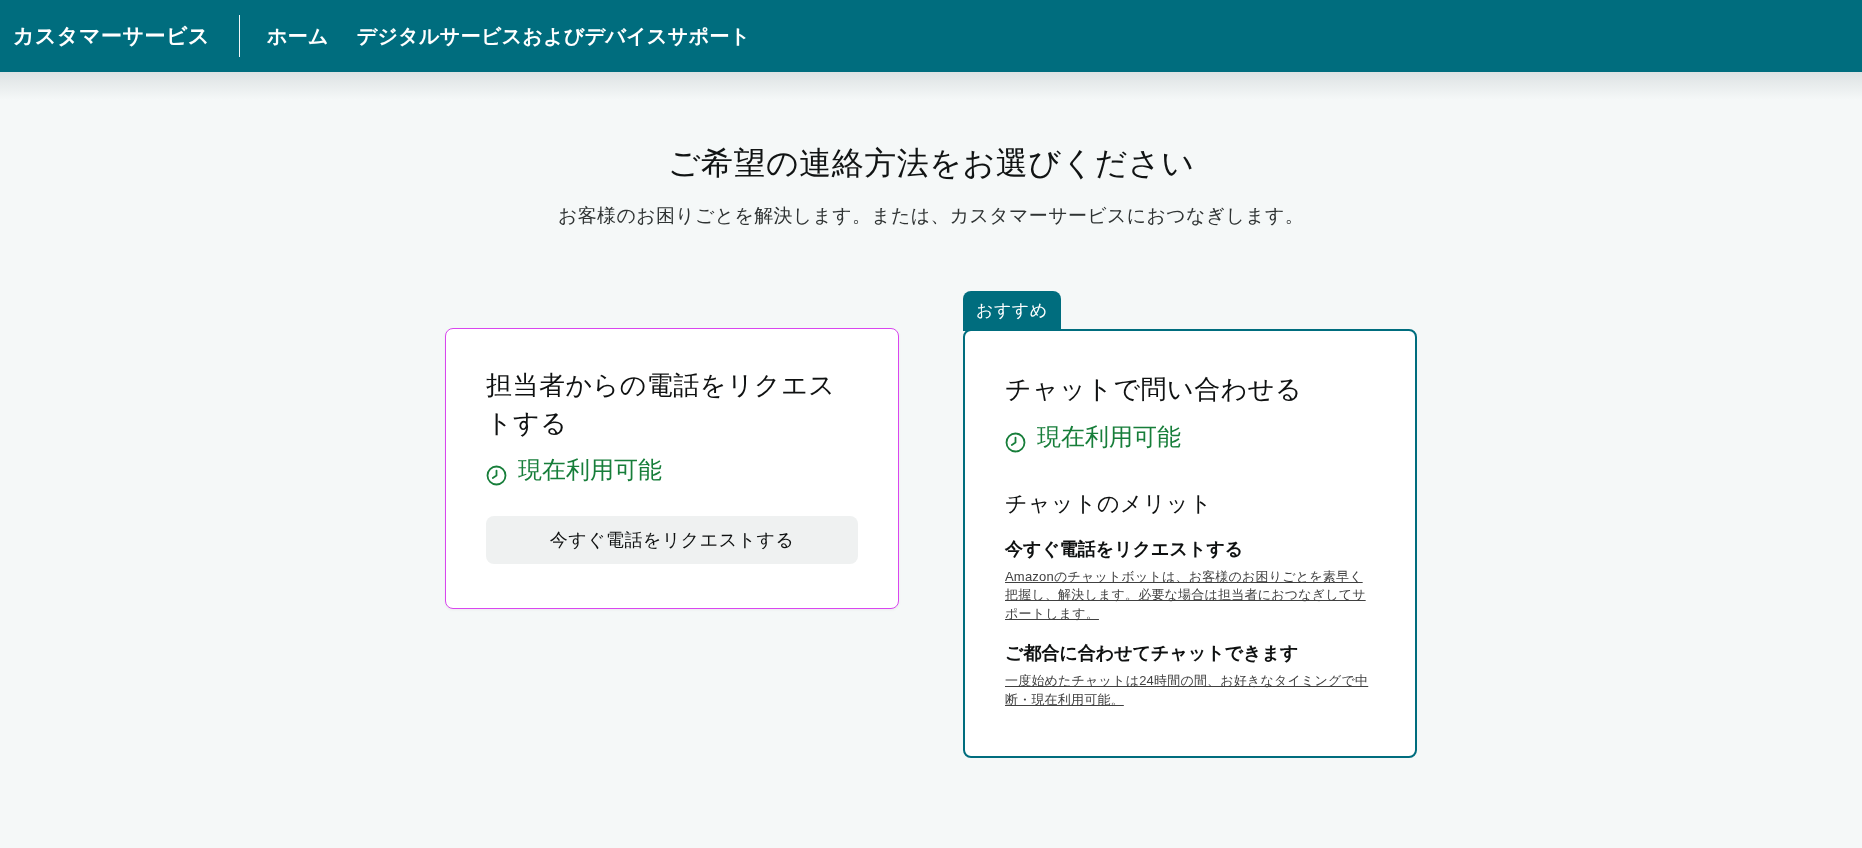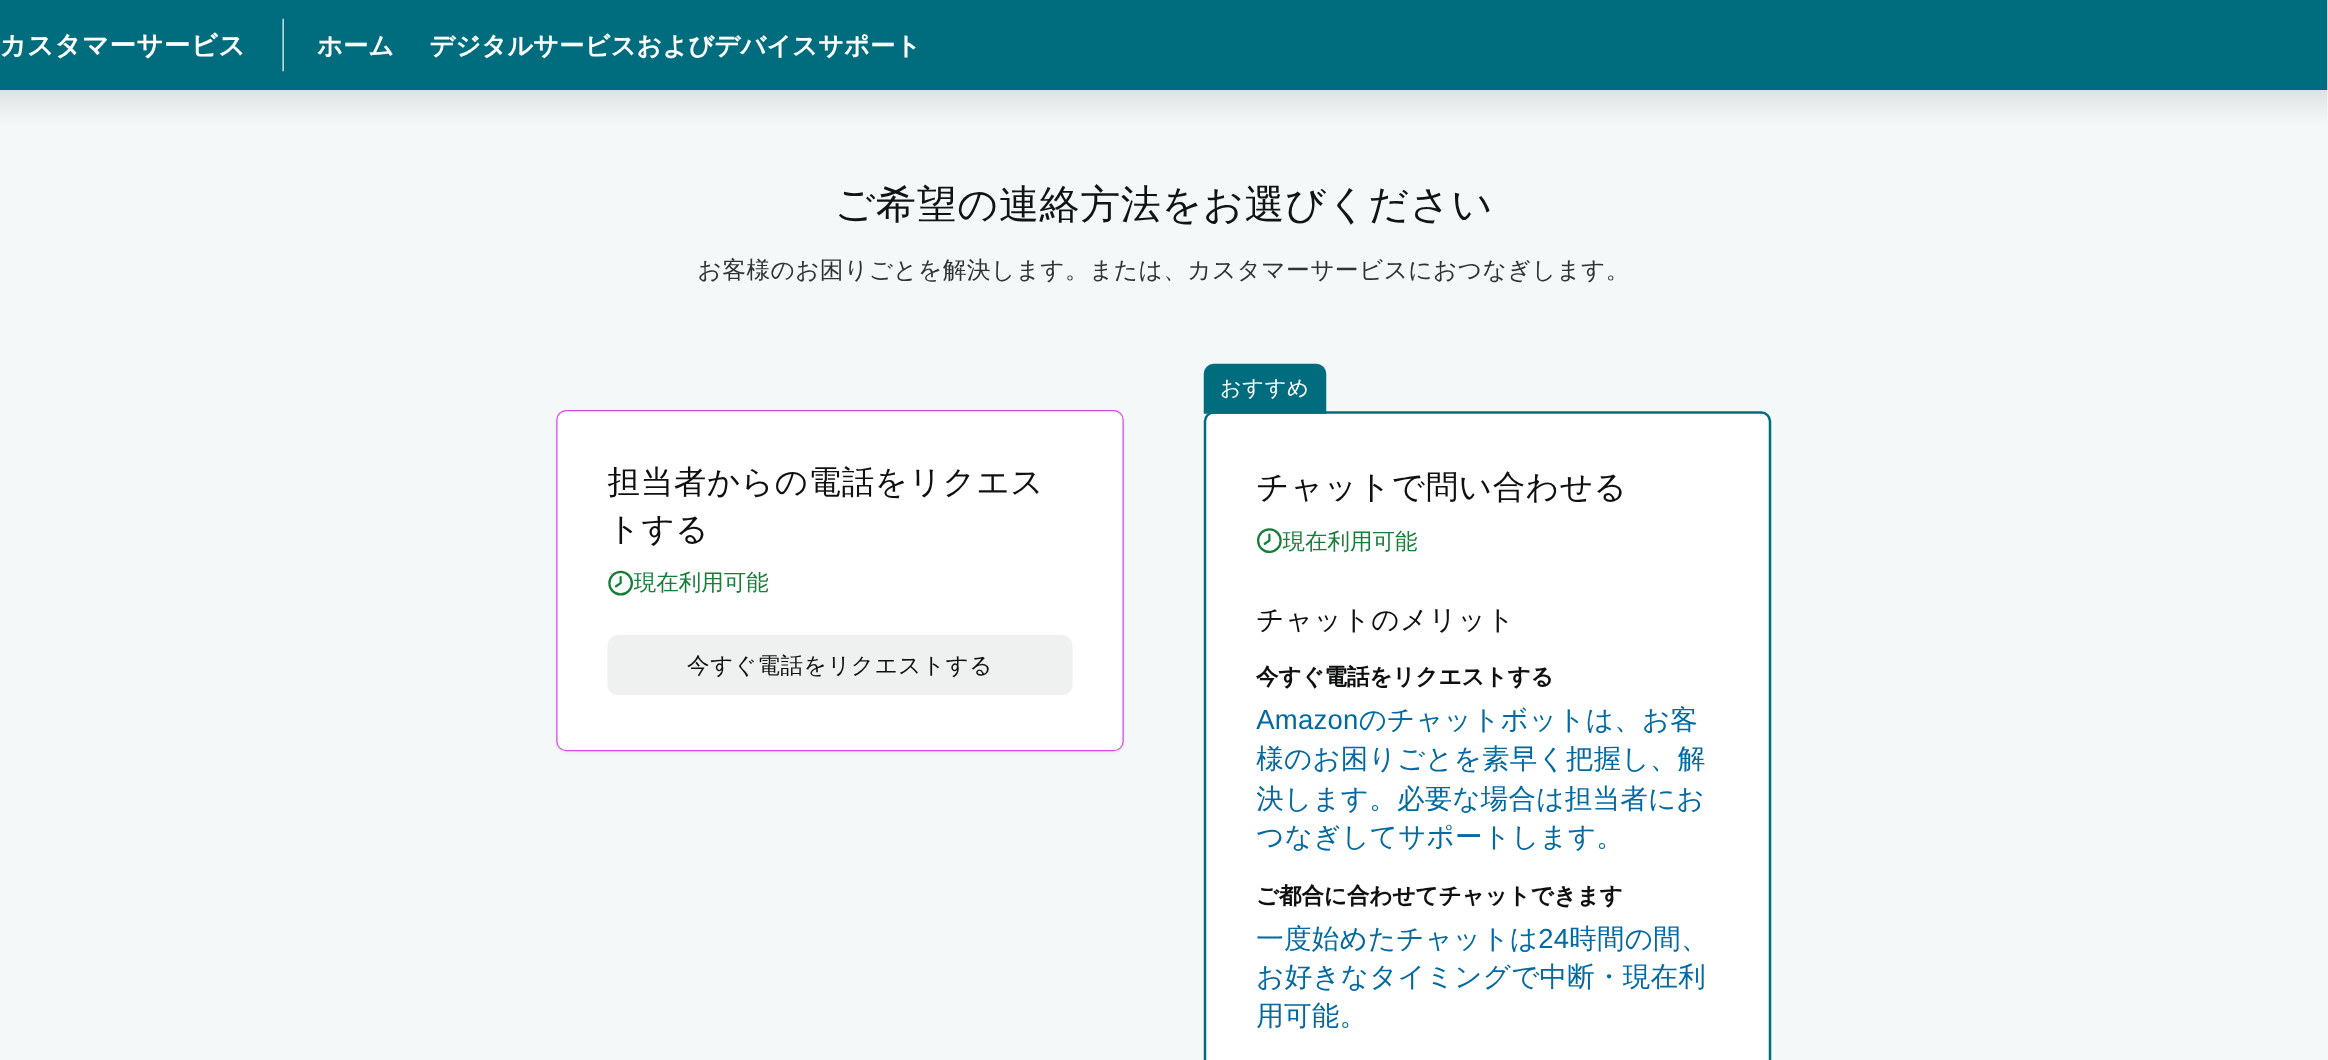--- a/index.html
+++ b/index.html
@@ -9,20 +9,21 @@
     background: #f5f8f8;
     color: #0f1111;
   }
 
   
   .topbar {
     height: 72px;
     background: #006d7e;
     display: flex;
     align-items: center;
+    padding-left: 13px;
     color: #ffffff;
   }
   .brand {
     font-size: 21px;
     font-weight: 600;
     letter-spacing: 0.5px;
     cursor: pointer;
     white-space: nowrap;
   }
   .topbar-divider {
@@ -86,24 +87,25 @@
   }
   .card-title {
     font-size: 26px;
     font-weight: 400;
     line-height: 1.45;
     color: #0f1111;
     letter-spacing: 0.5px;
   }
   .availability {
     display: flex;
-    align-items: center;
+    align-items: flex-end;
+    gap: 11px;
     margin-top: 12px;
     color: #177e3a;
-    font-size: 18px;
+    font-size: 24px;
   }
   .clock { flex: 0 0 auto; display: block; }
 
   .btn {
     display: block;
     width: 100%;
     height: 48px;
     border: none;
     border-radius: 8px;
     font-family: inherit;
@@ -149,24 +151,25 @@
     letter-spacing: 0.5px;
   }
   .benefit-heading {
     margin-top: 18px;
     font-size: 18px;
     font-weight: 700;
     color: #0f1111;
   }
   .benefit-body {
     margin-top: 7px;
-    font-size: 22px;
+    font-size: 13px;
     line-height: 1.43;
-    color: #0369a1;
+    color: #404040;
     letter-spacing: 0.2px;
+    text-decoration: underline;
   }
 </style>
 </head>
 <body>
 
 <header class="topbar">
   <div class="brand">カスタマーサービス</div>
   <div class="topbar-divider"></div>
   <nav class="topnav">
     <a href="#">ホーム</a>

